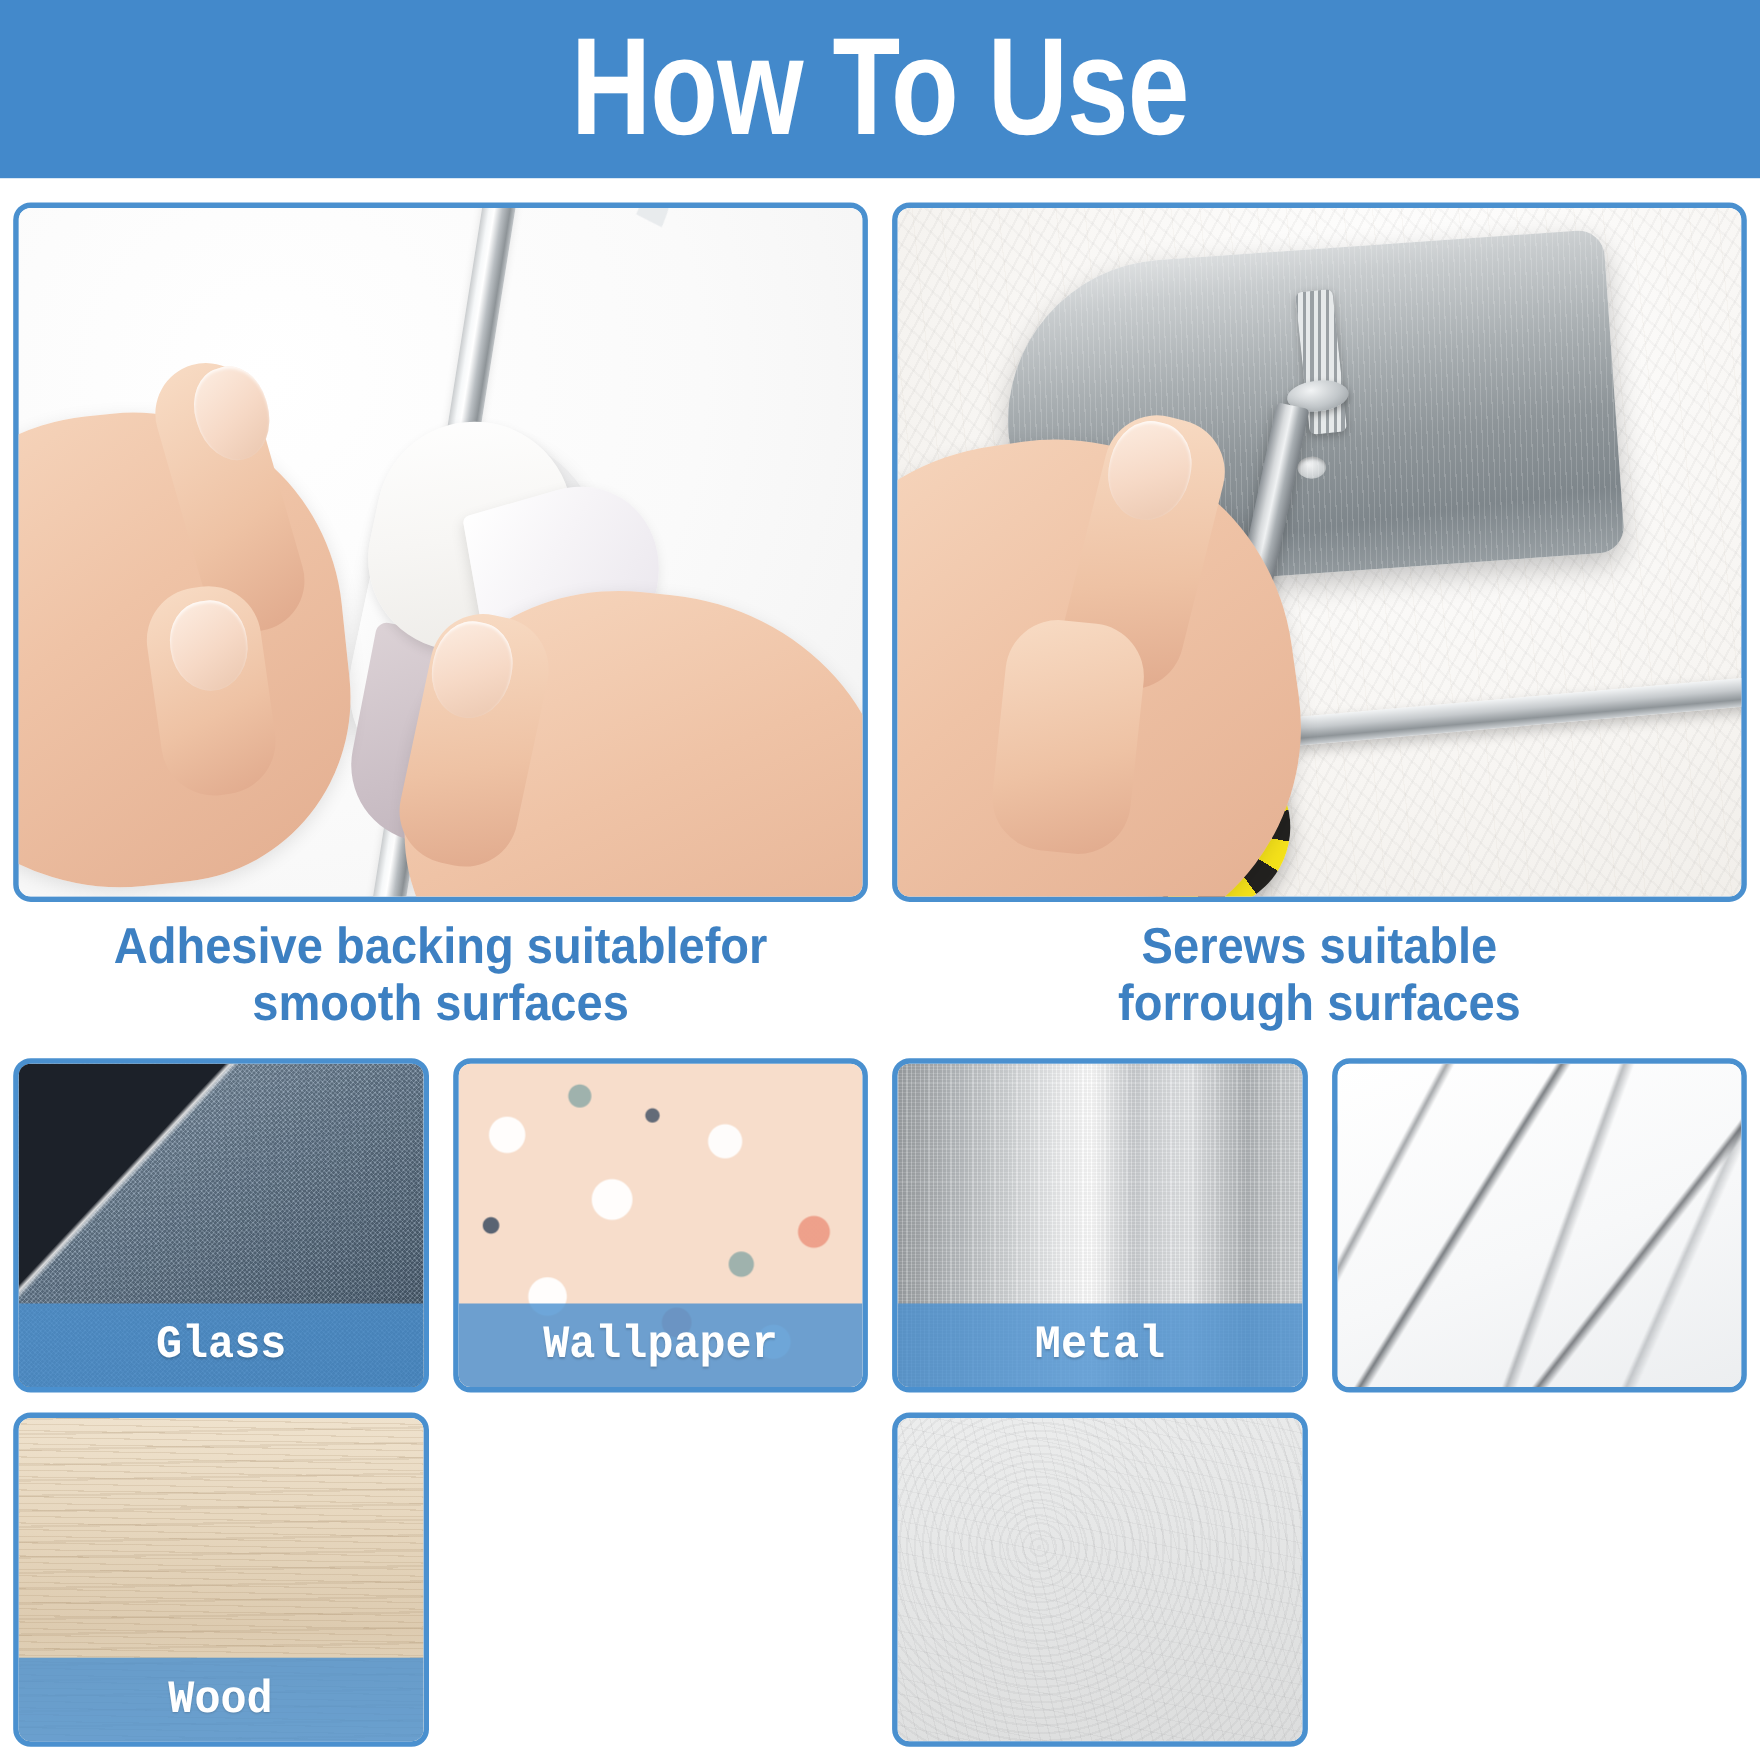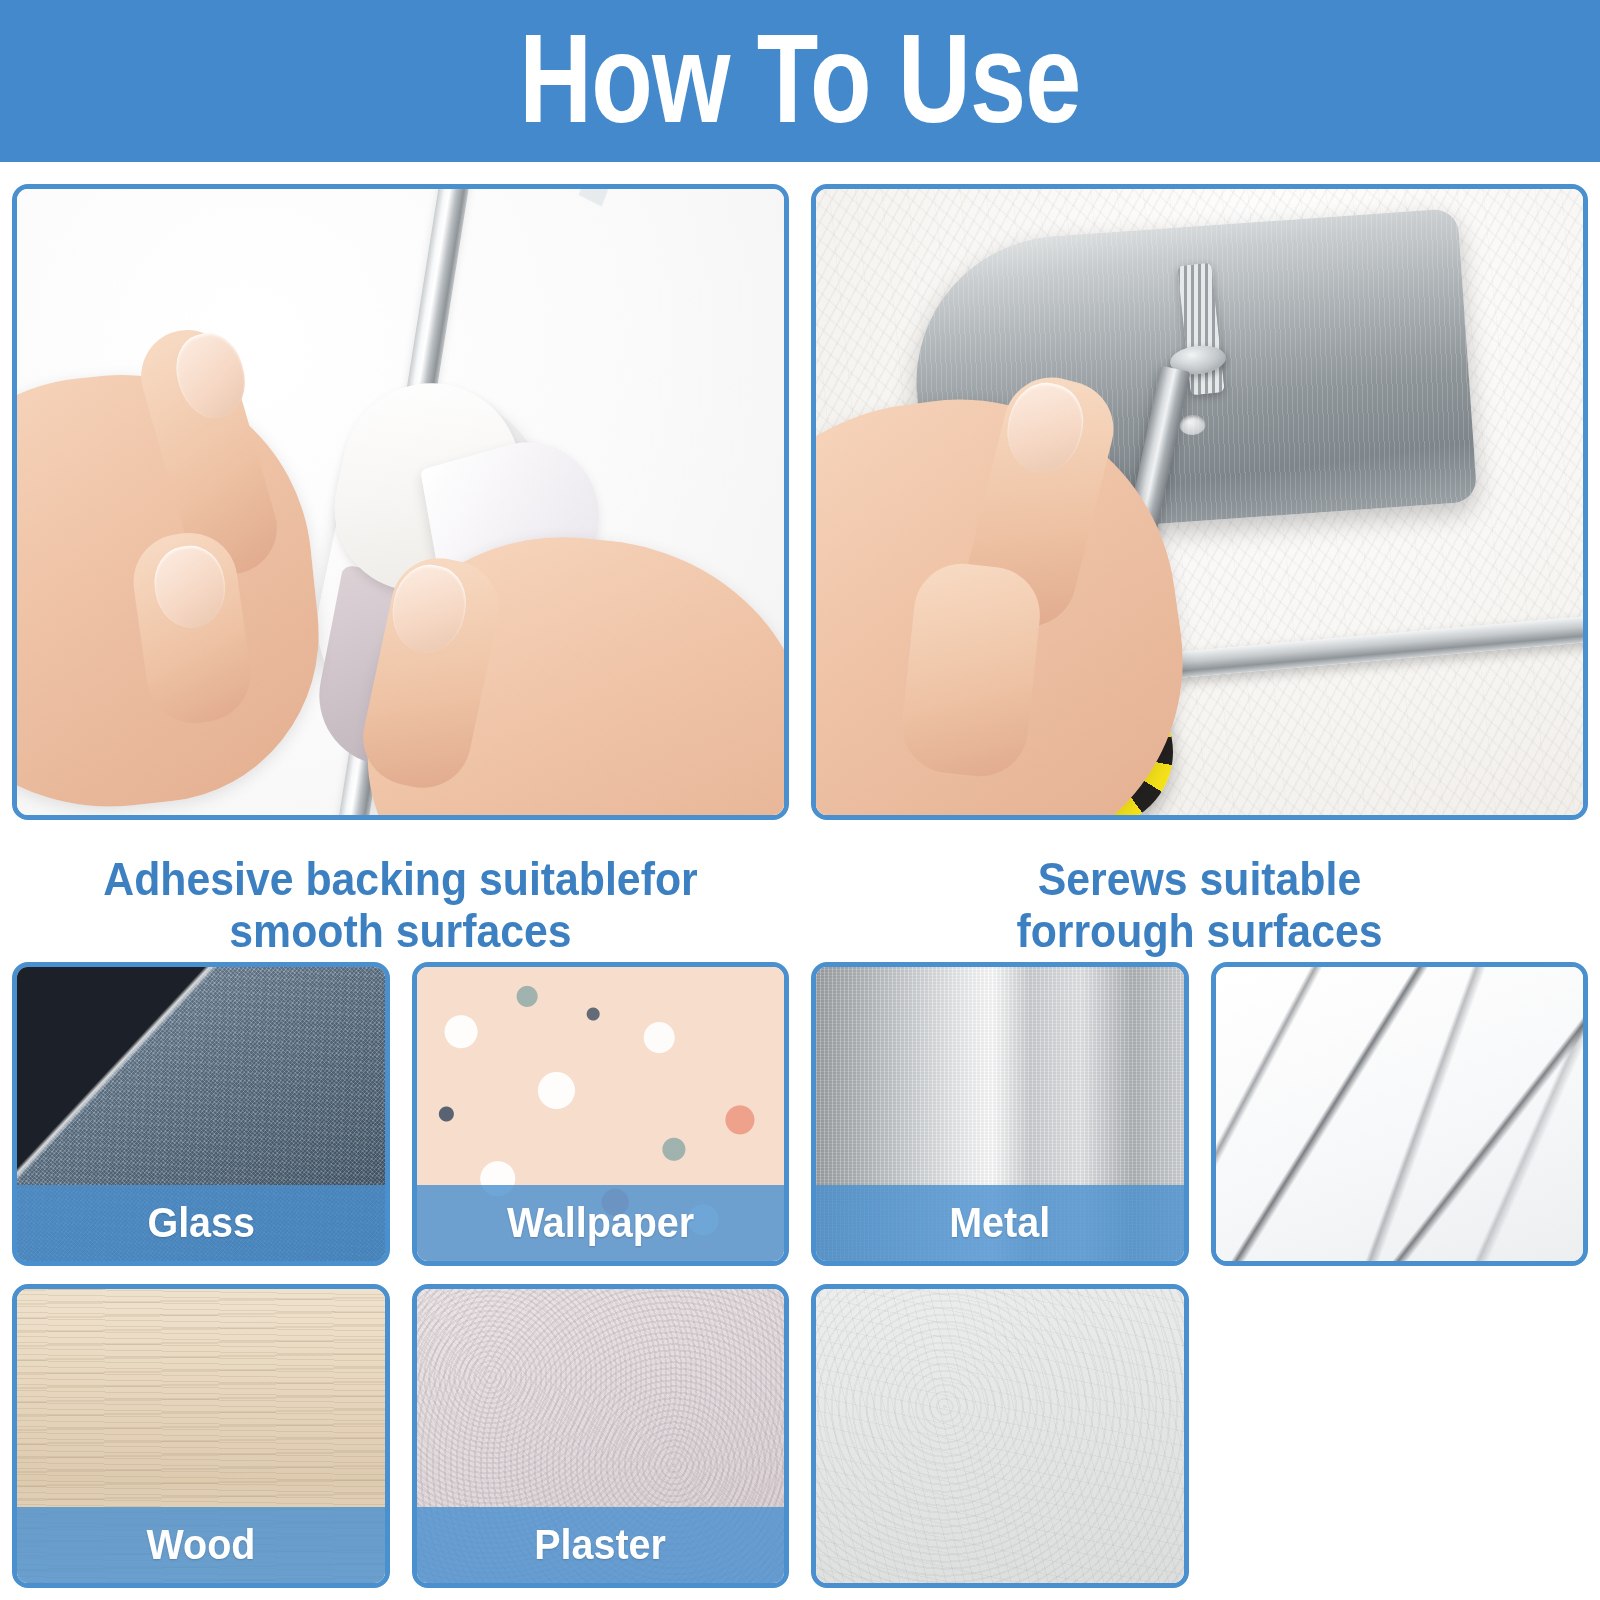--- a/index.html
+++ b/index.html
@@ -187,39 +187,40 @@
   }
   .hand-rb{
     left:-14%; top:34%; width:470px; height:470px;
     border-radius:48% 46% 44% 52%;
     transform:rotate(-8deg);
   }
 
   
   .captions{
     position:absolute; left:12px; top:834px; width:1576px; height:120px;
-    display:flex; gap:22px;margin-top:20px;
+    display:flex; gap:22px;
   }
   .caption{
     flex:1; text-align:center;
     color:#3d80c2;
     font-size:46px; font-weight:bold; line-height:1.12;
     transform:scaleX(0.93); transform-origin:center;
     display:flex; align-items:flex-start; justify-content:center;
   }
   .caption span{ display:block; }
 
   
   .grids{
     position:absolute; left:12px; top:962px; width:1576px; height:626px;
     display:flex; gap:22px;
   }
   .grid{
     flex:1; display:grid; grid-template-columns:1fr 1fr; grid-template-rows:1fr 1fr;
     gap:18px 22px;
+    font-family:Liberation Mono, monospace;
   }
   .card{
     position:relative; border:5px solid #4a90cf; border-radius:16px;
     overflow:hidden; background:#fff;
   }
   .tex{ position:absolute; inset:0; }
   .card-label{
     position:absolute; left:0; right:0; bottom:0; height:26%;
     background:rgba(74,144,207,.80);
     display:flex; align-items:center; justify-content:center;
@@ -390,26 +391,20 @@
         <div class="card-label">
           <span>Wallpaper</span>
         </div>
       </div>
       <div class="card">
         <div class="tex tex-wood"></div>
         <div class="card-label">
           <span>Wood</span>
         </div>
       </div>
-      <div class="card">
-        <div class="tex tex-plaster"></div>
-        <div class="card-label">
-          <span>Plaster</span>
-        </div>
-      </div>
     </div>
 
     <div class="grid">
       <div class="card">
         <div class="tex tex-metal"></div>
         <div class="card-label">
           <span>Metal</span>
         </div>
       </div>
       <div class="card">

